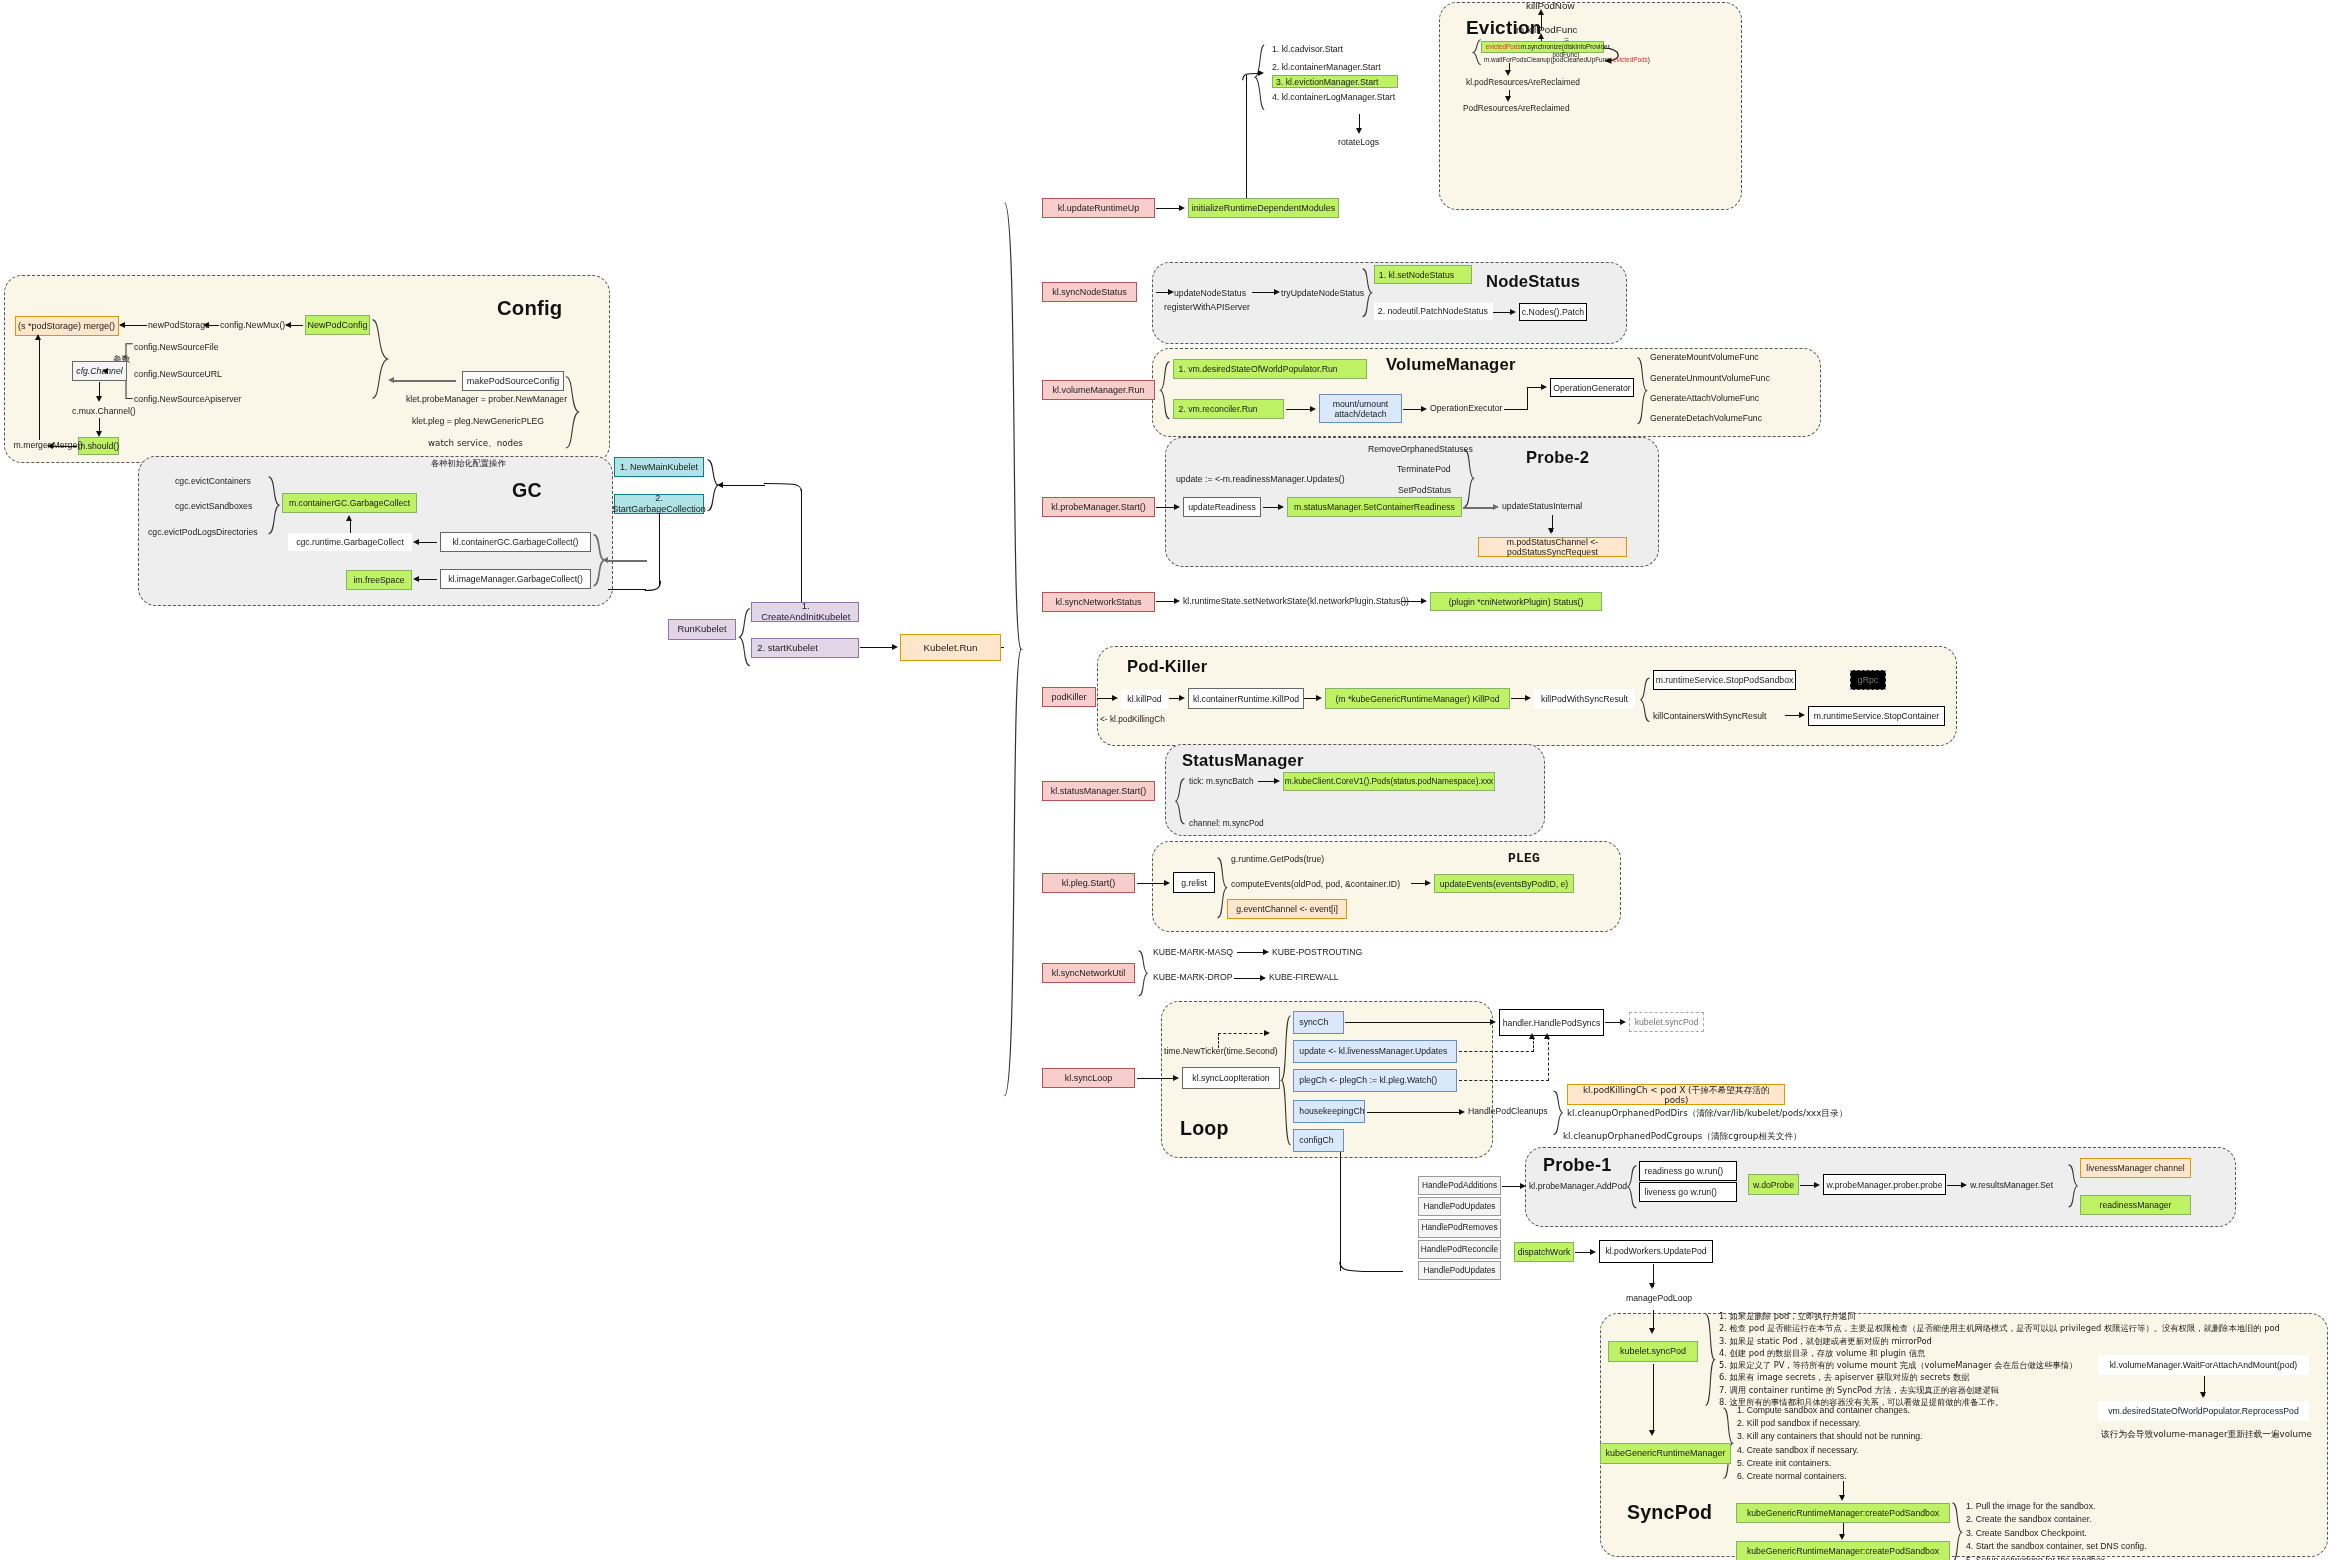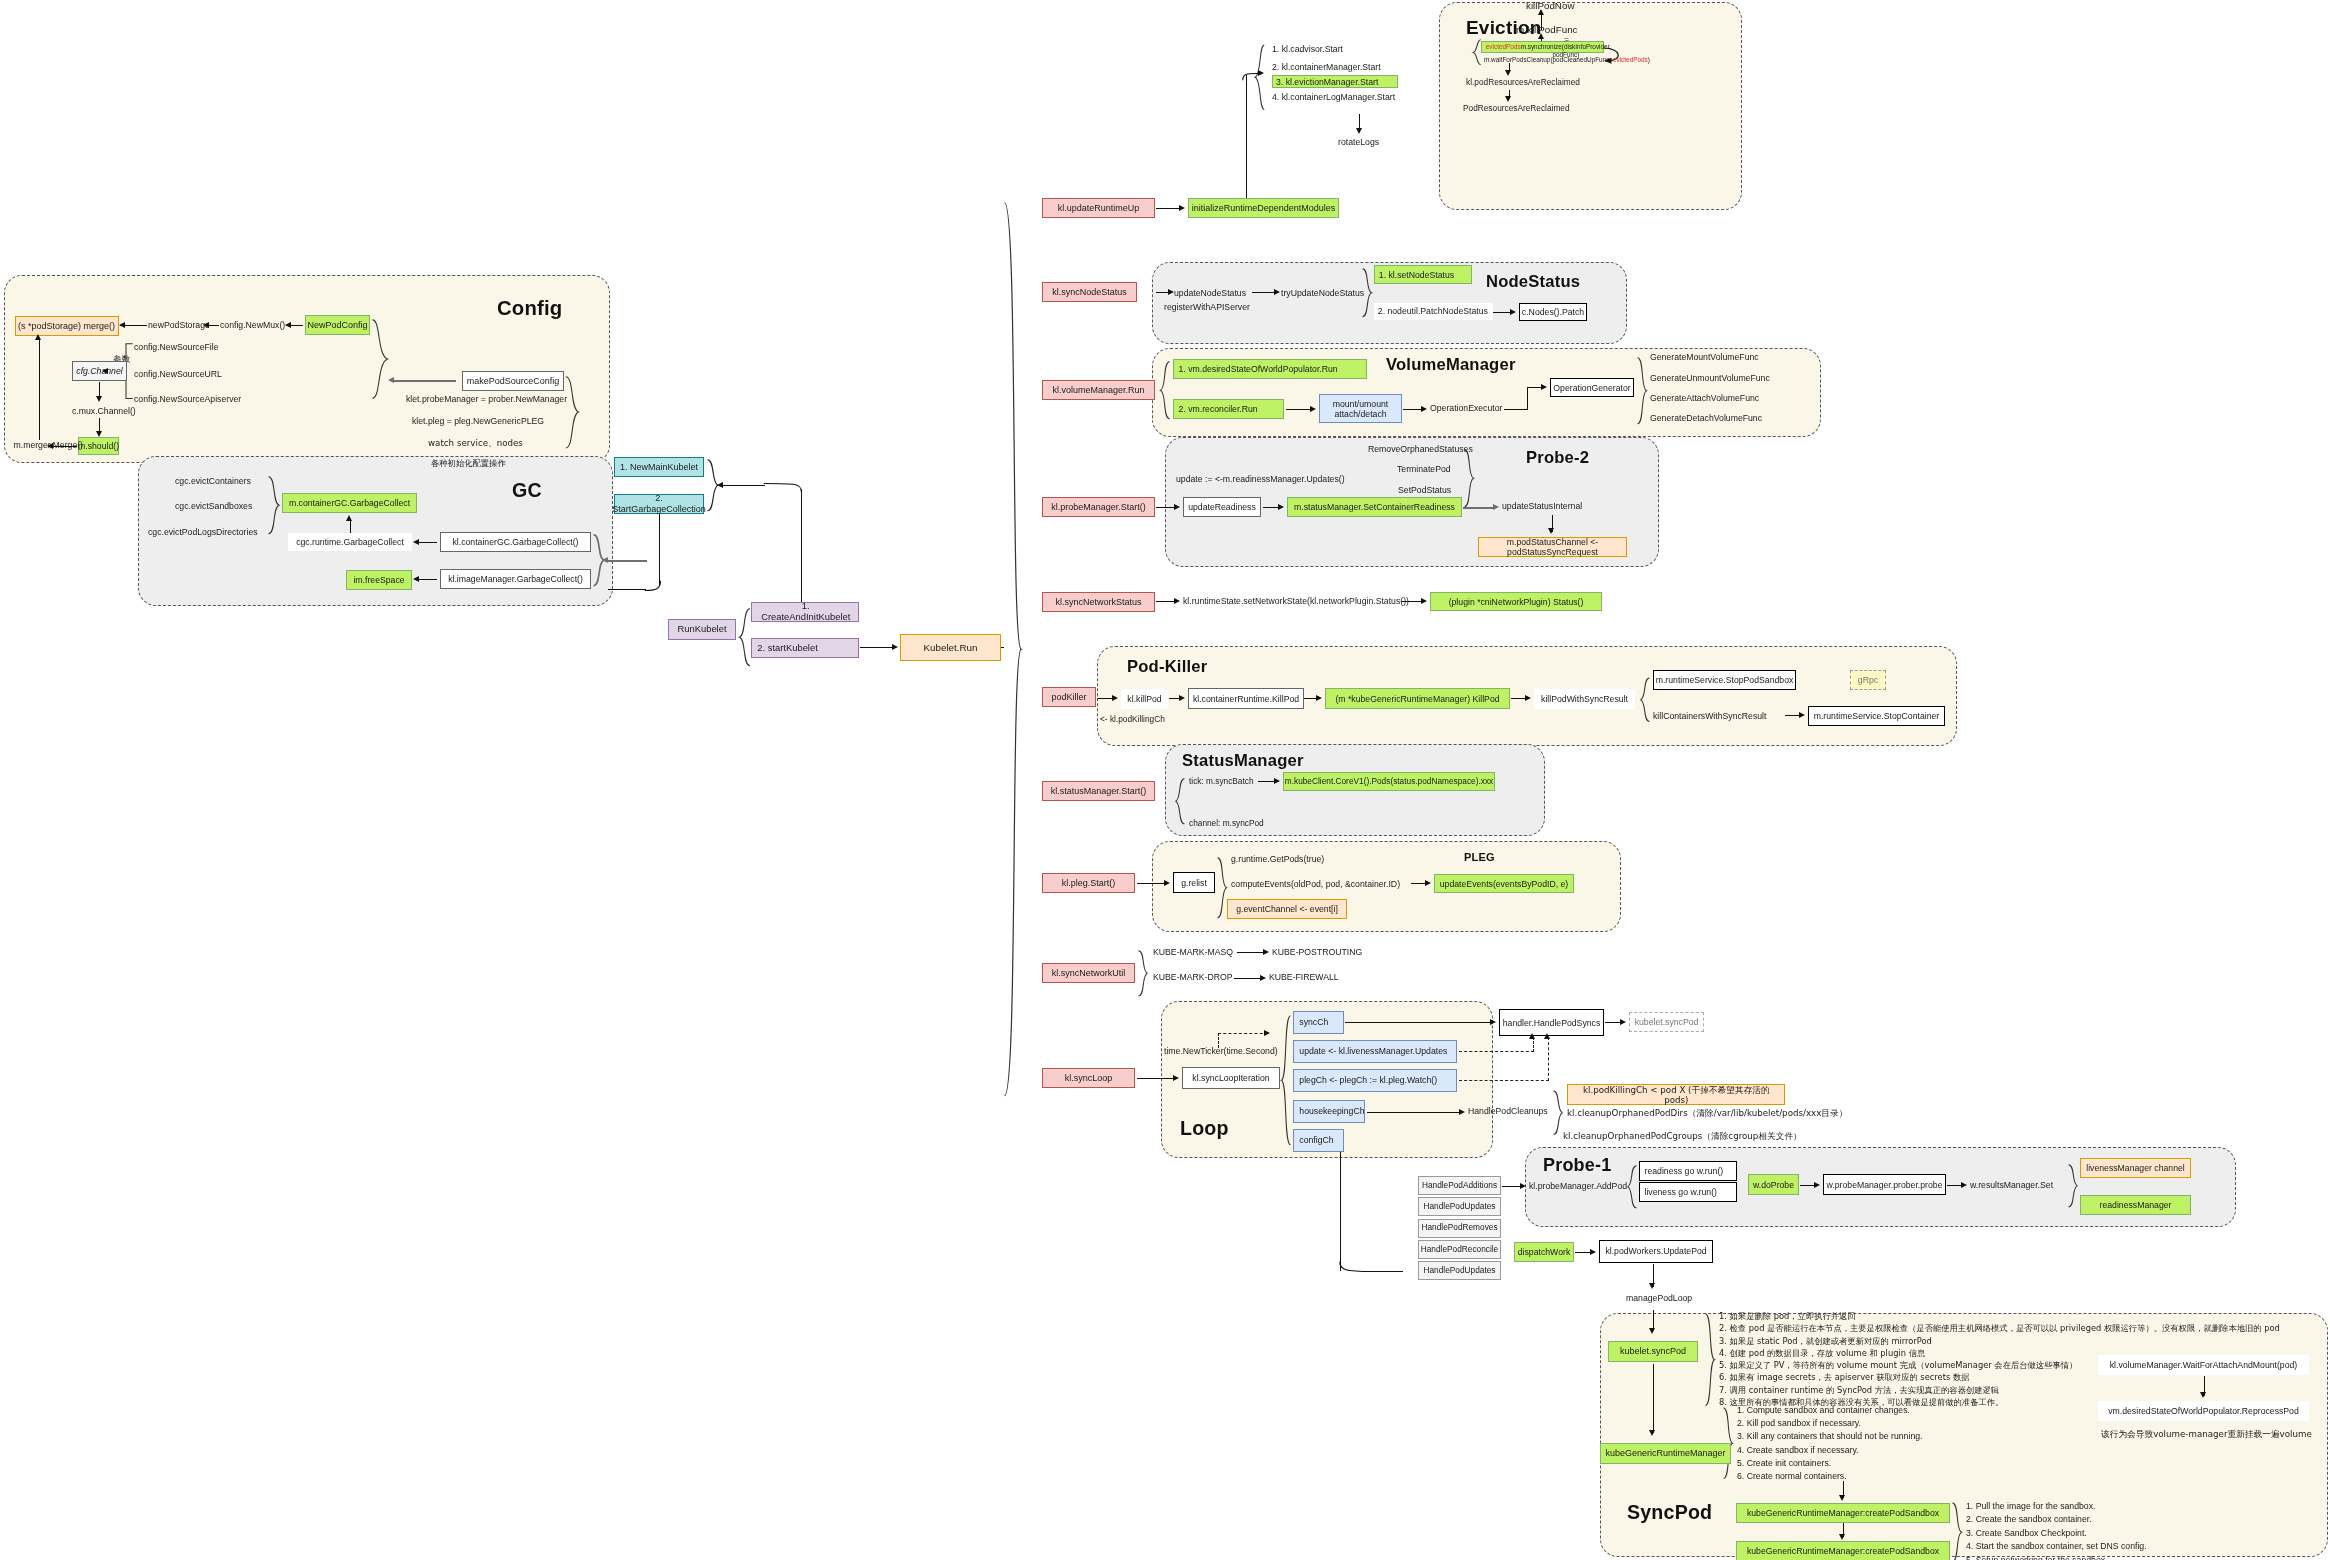--- a/index.html
+++ b/index.html
@@ -21,21 +21,21 @@
   .b-green{background:#bef264;border:1.1px solid #82b366;}
   .b-red{background:#f8cecc;border:1.1px solid #b85450;}
   .b-purple{background:#e1d5e7;border:1.1px solid #9673a6;}
   .b-yellow{background:#ffe6cc;border:1.1px solid #d79b00;}
   .b-blue{background:#dae8fc;border:1.1px solid #6c8ebf;}
   .b-cyan{background:#b0e3e6;border:1.1px solid #0e8088;}
   .b-white{background:#ffffff;border:1.1px solid #000000;}
   .b-whitethick{background:#ffffff;border:1.9px solid #666666;}
   .b-gray{background:#f5f5f5;border:1.1px solid #666666;font-style:italic;}
   .b-plain{background:transparent;border:none;}
-  .b-dash{background:#fef9c3;border:1.1px dashed #999;color:#777;}
+  .b-dash{background:#000000;border:1.1px dashed #999;color:#777;}
   .b-dash2{background:#fff;border:1.1px dashed #aaa;color:#777;}
   .b-lgray{background:#f4f4f4;border:1.1px solid #9a9a9a;}
 
   .txt{position:absolute;z-index:4;font-size:9.8px;line-height:1.15;white-space:nowrap;}
   .red-ident{color:#e03030;}
 
   
   .ln{position:absolute;background:#111;z-index:3;}
   .lnh{height:1.2px;}
   .lnv{width:1.2px;}
@@ -396,21 +396,21 @@
         <path d="M14 1 C5 1 10 29 2 31 C10 33 5 61 14 61" stroke="#333" fill="none" stroke-width="1.4"></path>
       </svg>
   </div>
   <div class="txt" style="left:1189px;top:777px;font-size:8.3px;">tick: m.syncBatch</div>
   <div class="ln lnh" style="left:1258px;top:781px;width:18px;"></div>
   <div class="ar ar-r" style="left:1274px;top:778px;"></div>
   <div class="box b-green" style="left:1283px;top:772px;width:212px;height:19px;font-size:8.3px;">m.kubeClient.CoreV1().Pods(status.podNamespace).xxx</div>
   <div class="txt" style="left:1189px;top:819px;font-size:8.3px;">channel: m.syncPod</div>
 
   <div class="grp beige" style="left:1152px;top:841px;width:467px;height:89px;"></div>
-  <div class="grp-title" style="left:1464px;top:851px;font-size:11px;">PLEG</div>
+  <div class="grp-title" style="left:1508px;top:851px;font-size:13px;font-family:Liberation Mono, monospace;">PLEG</div>
   <div class="ln lnh" style="left:1137px;top:883px;width:30px;"></div>
   <div class="ar ar-r" style="left:1164px;top:880px;"></div>
   <div class="box b-white" style="left:1173px;top:872px;width:42px;height:21px;font-size:8.7px;">g.relist</div>
   <div class="brace" style="left:1216px;top:857px;">
     <svg width="12" height="63" viewBox="0 0 16 84">
         <path d="M2 1 C11 1 6 38 14 41 C6 44 11 81 2 81" stroke="#333" fill="none" stroke-width="1.4"></path>
       </svg>
   </div>
   <div class="txt" style="left:1231px;top:854px;font-size:8.7px;">g.runtime.GetPods(true)</div>
   <div class="txt" style="left:1231px;top:879px;font-size:8.7px;">computeEvents(oldPod, pod, &amp;container.ID)</div>

